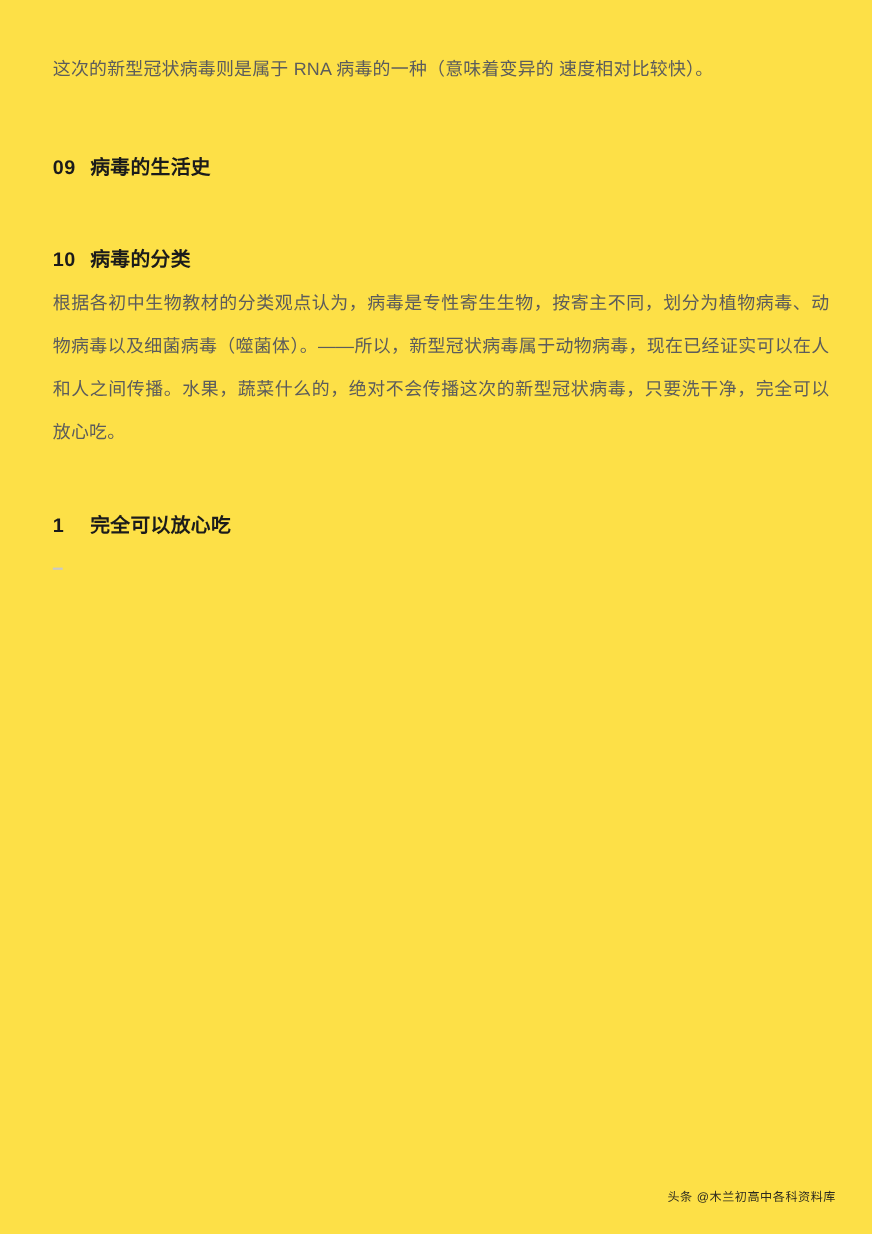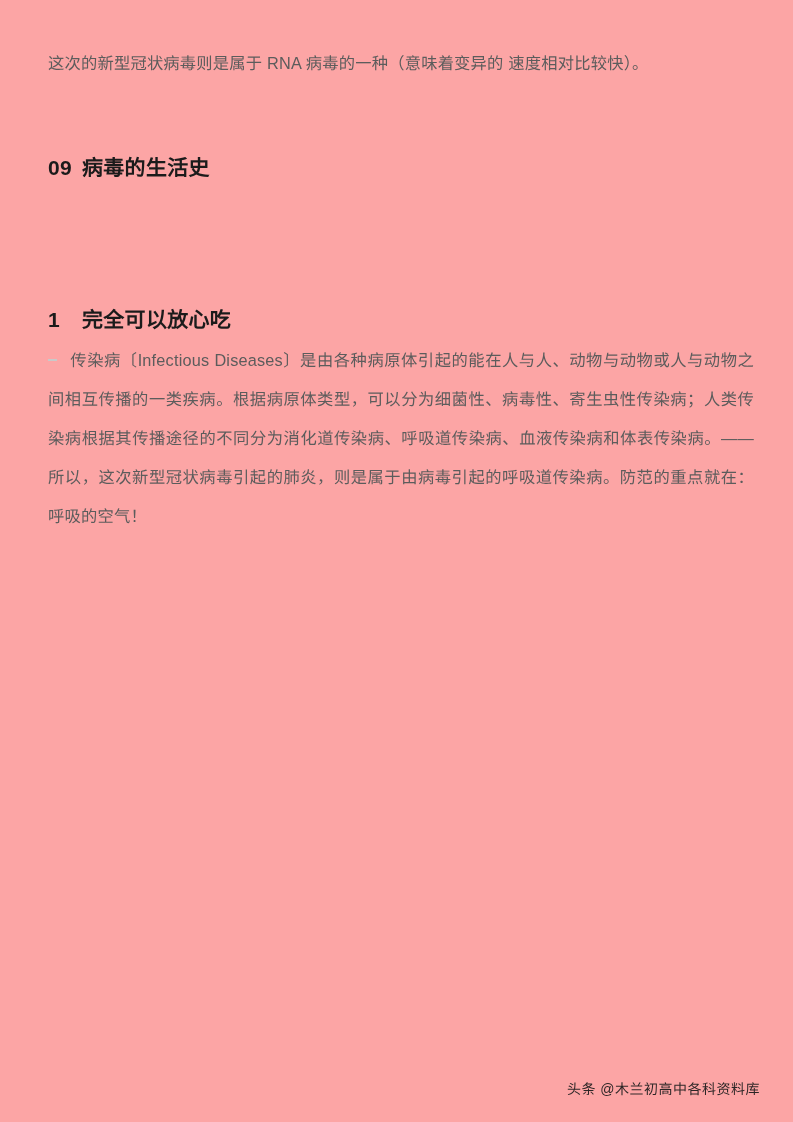--- a/index.html
+++ b/index.html
@@ -11,21 +11,21 @@
 
   body {
     font-family: "Liberation Sans", "DejaVu Sans", sans-serif;
     -webkit-font-smoothing: antialiased;
   }
 
   .page {
     position: relative;
     width: 793px;
     height: 1122px;
-    background: #fca5a5;
+    background: #fde047;
     box-sizing: border-box;
     overflow: hidden;
   }
 
   .content {
     position: absolute;
     left: 48px;
     top: 44px;
     width: 706px;
   }
@@ -48,24 +48,24 @@
 
   
   .section {
     margin-top: 0;
   }
 
   .heading {
     display: block;
     color: #1b1b1b;
     font-weight: bold;
-    font-size: 21px;
+    font-size: 18px;
     line-height: 26px;
     letter-spacing: 0.3px;
-    margin: 16px 0 8px 0;
+    margin: 0 0 8px 0;
     white-space: nowrap;
   }
 
   .heading .num {
     display: inline-block;
     min-width: 34px;
     font-weight: bold;
   }
 
   .heading .title {
@@ -93,21 +93,21 @@
     display: inline-block;
     width: 6px;
   }
 
   
   .watermark {
     position: absolute;
     right: 33px;
     top: 1077px;
     color: #1c1c1c;
-    font-size: 14px;
+    font-size: 11px;
     line-height: 24px;
     letter-spacing: 0.5px;
     white-space: nowrap;
     opacity: 0.93;
   }
 </style>
 </head>
 <body>
 
 <div class="page">
@@ -119,27 +119,31 @@
 
     <div class="section">
       <h2 class="heading">
         <span class="num">09</span><span class="title">病毒的生活史</span>
       </h2>
     </div>
 
     <div class="gap-md"></div>
 
     <div class="section">
+      <h2 class="heading">
+        <span class="num">10</span><span class="title">病毒的分类</span>
+      </h2>
+      <p class="para">根据各初中生物教材的分类观点认为，病毒是专性寄生生物，按寄主不同，划分为植物病毒、动物病毒以及细菌病毒（噬菌体）。——所以，新型冠状病毒属于动物病毒，现在已经证实可以在人和人之间传播。水果，蔬菜什么的，绝对不会传播这次的新型冠状病毒，只要洗干净，完全可以放心吃。</p>
     </div>
 
     <div class="gap-sec"></div>
 
     <div class="section">
       <h2 class="heading">
         <span class="num">1</span><span class="title">完全可以放心吃</span>
       </h2>
-      <p class="para"><span class="lead-tick"></span><span class="indent-sp"></span><span>传染病〔Infectious Diseases〕是由各种病原体引起的能在人与人、动物与动物或人与动物之间相互传播的一类疾病。根据病原体类型，可以分为细菌性、病毒性、寄生虫性传染病；人类传染病根据其传播途径的不同分为消化道传染病、呼吸道传染病、血液传染病和体表传染病。——所以，这次新型冠状病毒引起的肺炎，则是属于由病毒引起的呼吸道传染病。防范的重点就在：呼吸的空气！</span></p>
+      <p class="para"><span class="lead-tick"></span><span class="indent-sp"></span></p>
     </div>
 
   </div>
 
   <div class="watermark">头条 @木兰初高中各科资料库</div>
 </div>
 
 </body></html>

